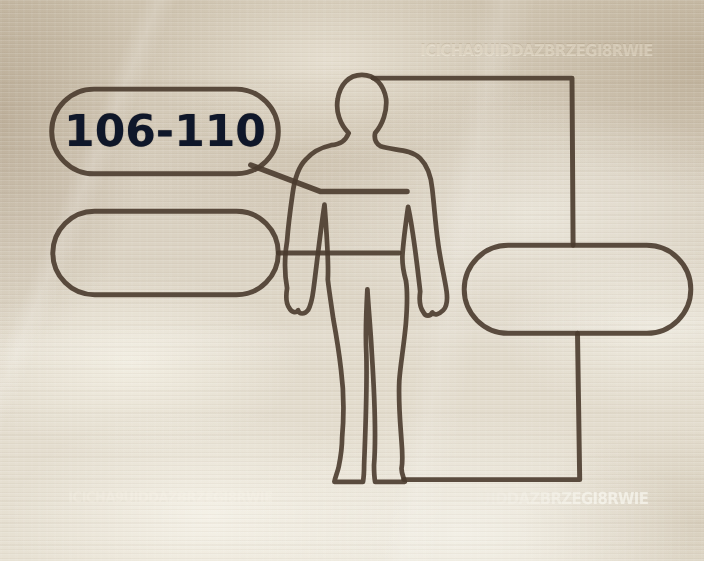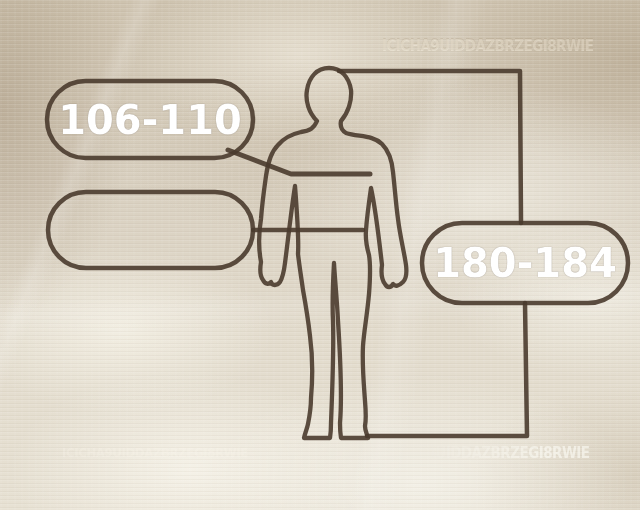--- a/index.html
+++ b/index.html
@@ -33,21 +33,21 @@
     position:absolute;inset:0;
     background:
       linear-gradient(112deg, rgba(0,0,0,0) 120px, rgba(255,255,255,.14) 134px, rgba(0,0,0,0) 150px),
       linear-gradient(100deg, rgba(0,0,0,0) 430px, rgba(255,255,255,.12) 450px, rgba(0,0,0,0) 480px),
       linear-gradient(178deg, rgba(0,0,0,0) 300px, rgba(255,255,255,.10) 315px, rgba(0,0,0,0) 340px);
   }
   svg.linework{position:absolute;left:0;top:0;filter:blur(.4px);}
   .stroke{fill:none;stroke:#4a3b2d;stroke-opacity:.9;stroke-linecap:round;stroke-linejoin:round;}
   .label{
     position:absolute;display:flex;align-items:center;justify-content:center;
-    font-weight:bold;font-size:40px;color:#ffffff;letter-spacing:0;
+    font-weight:bold;font-size:40px;color:#0f172a;letter-spacing:0;
     text-shadow:0 0 1px rgba(67,54,42,.55);
   }
   .label-chest{left:47px;top:81px;width:206px;height:77px;}
   .label-waist{left:48px;top:192px;width:205px;height:76px;}
   .label-height{left:422px;top:223px;width:206px;height:80px;}
   .wm{
     position:absolute;font-weight:bold;white-space:nowrap;
     transform:scaleX(.9);transform-origin:left center;
   }
   .wm-top{
@@ -132,17 +132,16 @@
 
     <path class="stroke" stroke-width="4.5" d="M 339,71 L 520,71 L 521,223"></path>
     <path class="stroke" stroke-width="4.5" d="M 525,303 L 527,436 L 367,436"></path>
 
     <rect class="stroke" stroke-width="4.5" x="47" y="81" width="206" height="77" rx="38.5"></rect>
     <rect class="stroke" stroke-width="4.5" x="48" y="192" width="205" height="76" rx="38"></rect>
     <rect class="stroke" stroke-width="4.5" x="422" y="223" width="206" height="80" rx="40"></rect>
   </svg>
 
   <div class="label label-chest">106-110</div>
-  <div class="label label-height">180-184</div>
 
   <div class="wm wm-left">ICICHA9UIDDAZBRZEGI8RWIE</div>
   <div class="wm wm-bottom">ICICHA9UIDDAZBRZEGI8RWIE</div>
 </div>
 
 </body></html>

